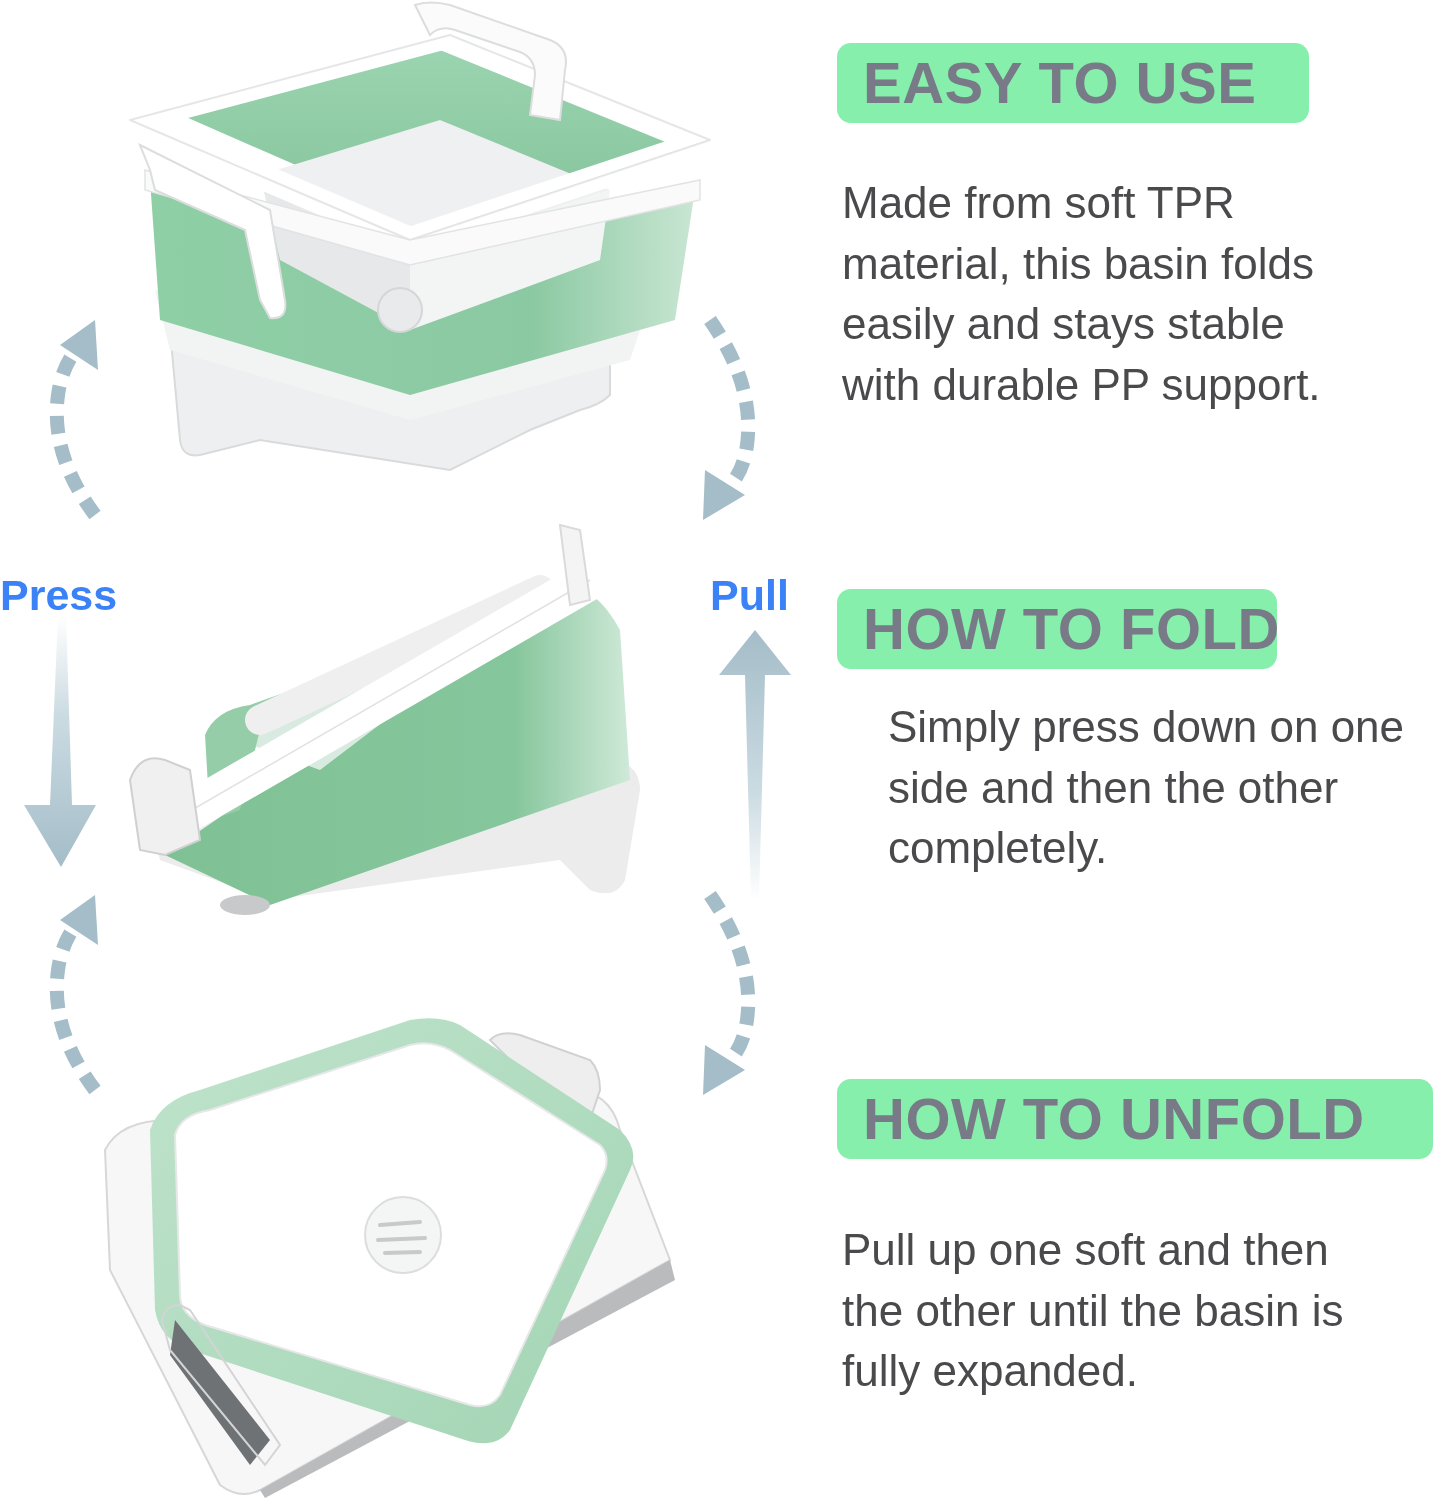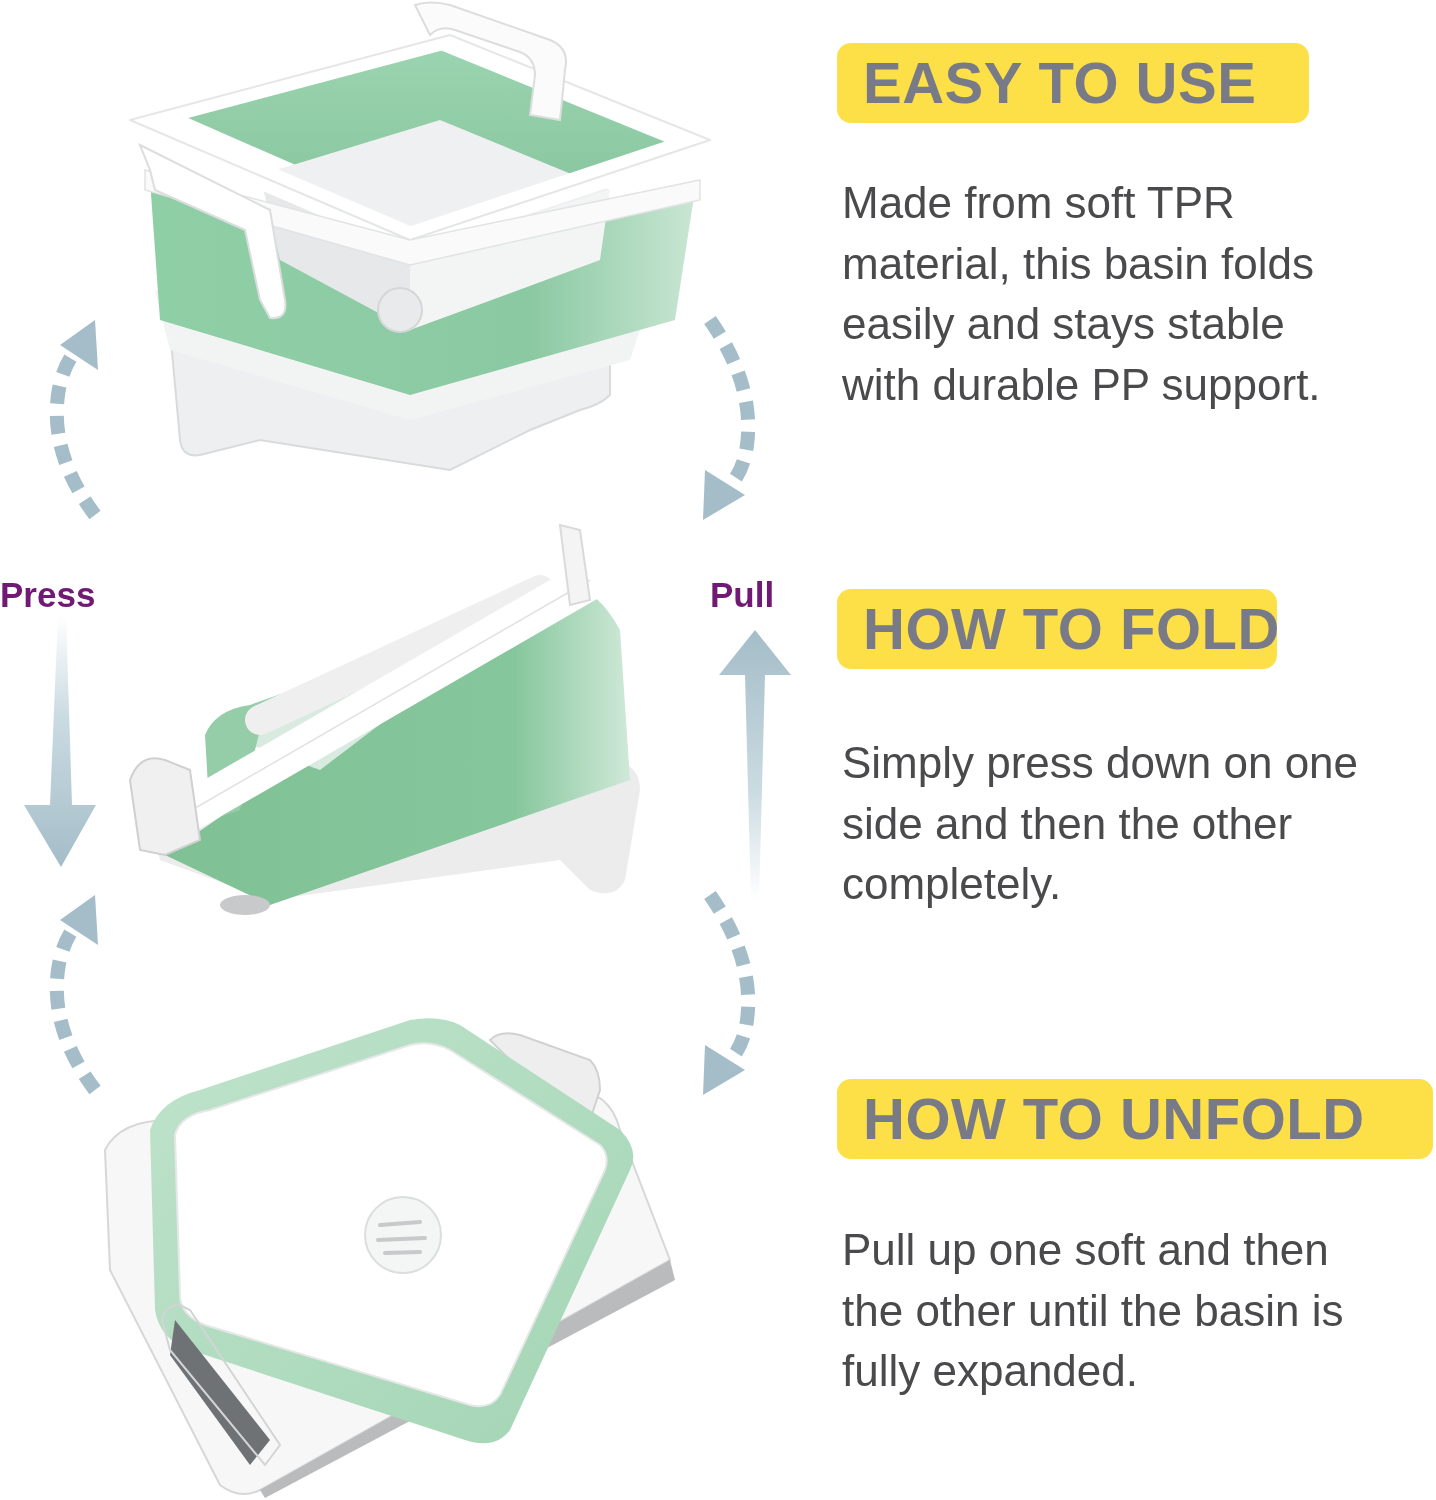--- a/index.html
+++ b/index.html
@@ -12,21 +12,21 @@
       height: 1500px;
       position: relative;
       overflow: hidden;
       font-family: "Liberation Sans", sans-serif;
     }
     .abs { position: absolute; }
 
     
     .badge {
       position: absolute;
-      background: #fde047;
+      background: #86efac;
       border-radius: 14px;
       color: #787b87;
       font-family: "Liberation Sans", sans-serif;
       font-weight: 700;
       font-size: 58px;
       line-height: 80px;
       height: 80px;
       box-sizing: border-box;
       padding-left: 26px;
       white-space: nowrap;
@@ -38,24 +38,24 @@
       color: #4a4a4c;
       font-family: "Liberation Sans", sans-serif;
       font-size: 44px;
       line-height: 60.5px;
       white-space: nowrap;
     }
     .para span { display: block; }
 
     .side-label {
       position: absolute;
-      color: #701a75;
+      color: #3b82f6;
       font-family: "Liberation Sans", sans-serif;
       font-weight: 700;
-      font-size: 35px;
+      font-size: 43px;
       line-height: 50px;
       white-space: nowrap;
     }
 
     svg { display: block; }
   </style>
 </head>
 <body>
 
 <div class="abs" style="left:110px; top:0px; width:620px; height:480px;">
@@ -211,21 +211,21 @@
 
 <div class="badge" style="left:837px; top:43px; width:472px;">EASY TO USE</div>
 <div class="para" style="top:173px;">
   <span>Made from soft TPR</span>
   <span>material, this basin folds</span>
   <span>easily and stays stable</span>
   <span>with durable PP support.</span>
 </div>
 
 <div class="badge" style="left:837px; top:589px; width:440px;">HOW TO FOLD</div>
-<div class="para" style="top:733px;">
+<div class="para" style="top:697px;margin-left:46px;">
   <span>Simply press down on one</span>
   <span>side and then the other</span>
   <span>completely.</span>
 </div>
 
 <div class="badge" style="left:837px; top:1079px; width:596px;">HOW TO UNFOLD</div>
 <div class="para" style="top:1220px;">
   <span>Pull up one soft and then</span>
   <span>the other until the basin is</span>
   <span>fully expanded.</span>

